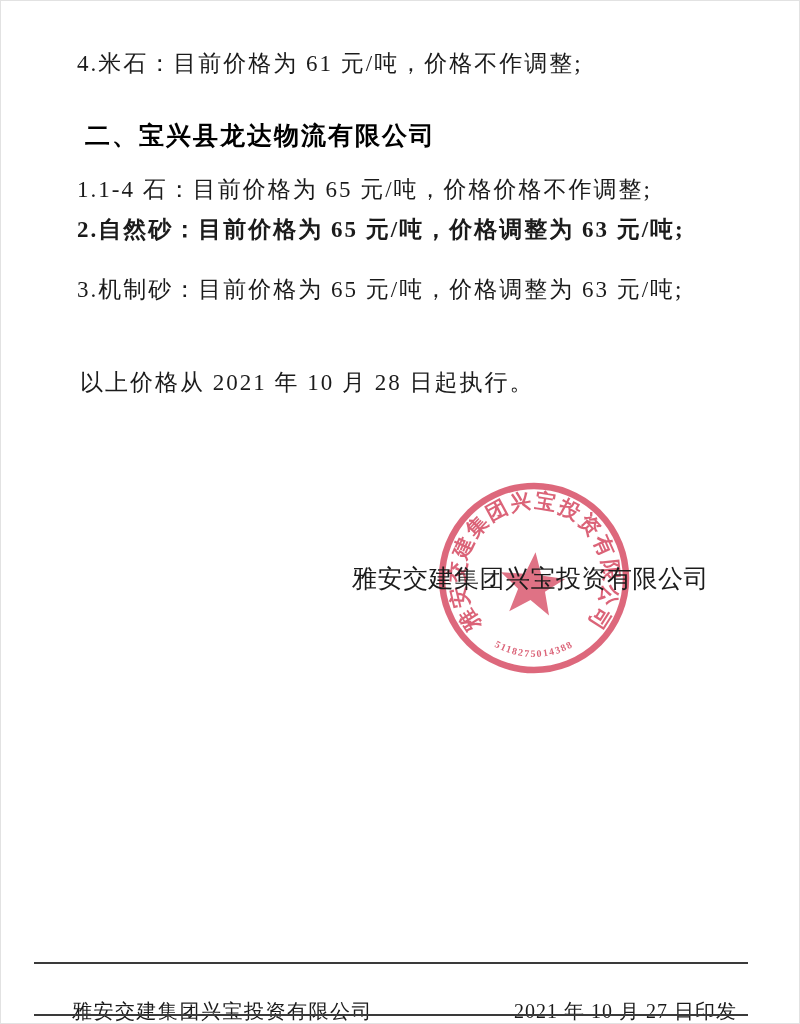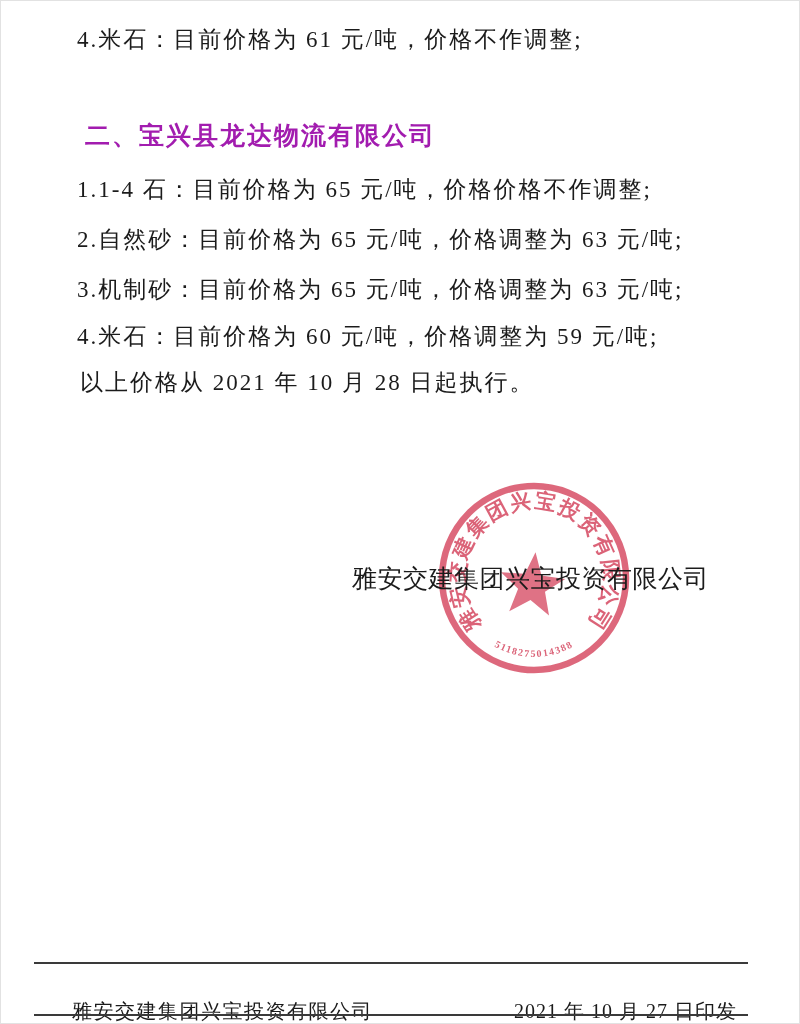--- a/index.html
+++ b/index.html
@@ -14,32 +14,32 @@
     box-shadow: inset 0 0 0 1px #dededе;
     border: 1px solid #e2e2e2;
     box-sizing: border-box;
   }
   .txt { position: absolute; white-space: nowrap; z-index: 2; }
   .body-line {
     left: 76px;
     font-size: 23px;
     letter-spacing: 2px;
   }
-  .intro-line { top: 0; }
+  .intro-line { top: 24px; }
   .heading {
     top: 97px;
     left: 84px;
     font-family: "Liberation Sans", "DejaVu Sans", sans-serif;
     font-weight: 700;
     font-size: 25px;
     letter-spacing: 2px;
-    color: #a21caf;
+    color: #000000;
   }
   .item-0 { top: 150px; }
-  .item-1 { top: 200px; }
+  .item-1 { top: 190px; font-weight: bold; }
   .item-2 { top: 250px; }
   .item-3 { top: 297px; }
   .item-4 { top: 343px; left: 79px; }
   .sig-company {
     top: 536px;
     left: 351px;
     font-size: 25px;
     letter-spacing: 0.5px;
   }
   .sig-date {
@@ -88,21 +88,20 @@
 
 <div class="page">
 
   <p class="txt body-line intro-line">4.米石：目前价格为 61 元/吨，价格不作调整;</p>
 
   <h2 class="txt heading">二、宝兴县龙达物流有限公司</h2>
 
   <p class="txt body-line item-0">1.1-4 石：目前价格为 65 元/吨，价格价格不作调整;</p>
   <p class="txt body-line item-1">2.自然砂：目前价格为 65 元/吨，价格调整为 63 元/吨;</p>
   <p class="txt body-line item-2">3.机制砂：目前价格为 65 元/吨，价格调整为 63 元/吨;</p>
-  <p class="txt body-line item-3">4.米石：目前价格为 60 元/吨，价格调整为 59 元/吨;</p>
   <p class="txt body-line item-4">以上价格从 2021 年 10 月 28 日起执行。</p>
 
   <p class="txt sig-company">雅安交建集团兴宝投资有限公司</p>
 
 
   <svg class="seal" width="220" height="220" viewBox="0 0 220 220">
     <defs>
       <path id="sealArcTop" d="M 65 163.6 A 70 70 0 0 1 110 40 A 70 70 0 0 1 155 163.6" fill="none"></path>
       <path id="sealArcBottom" d="M 31 110 A 79 79 0 0 0 189 110" fill="none"></path>
     </defs>

